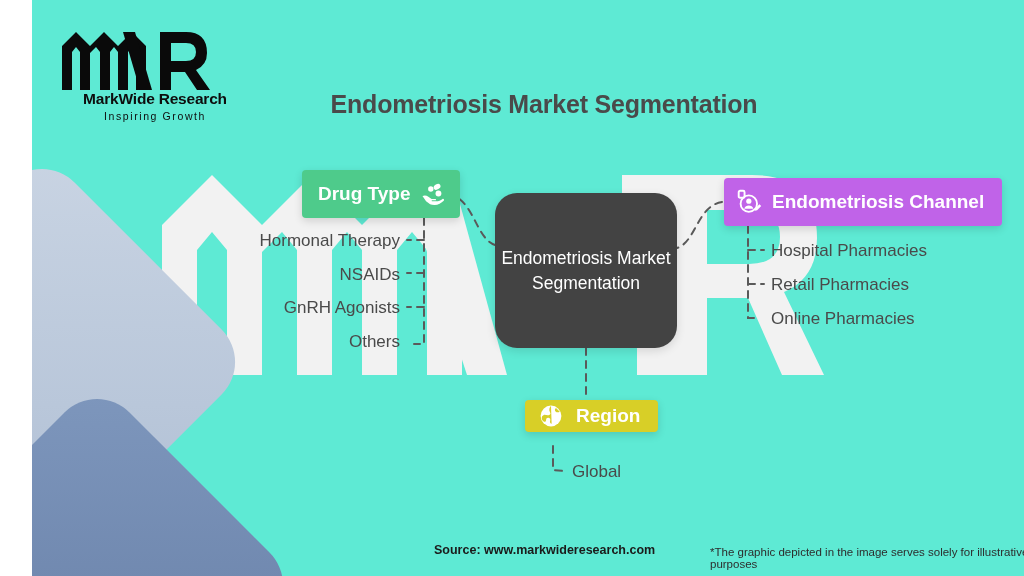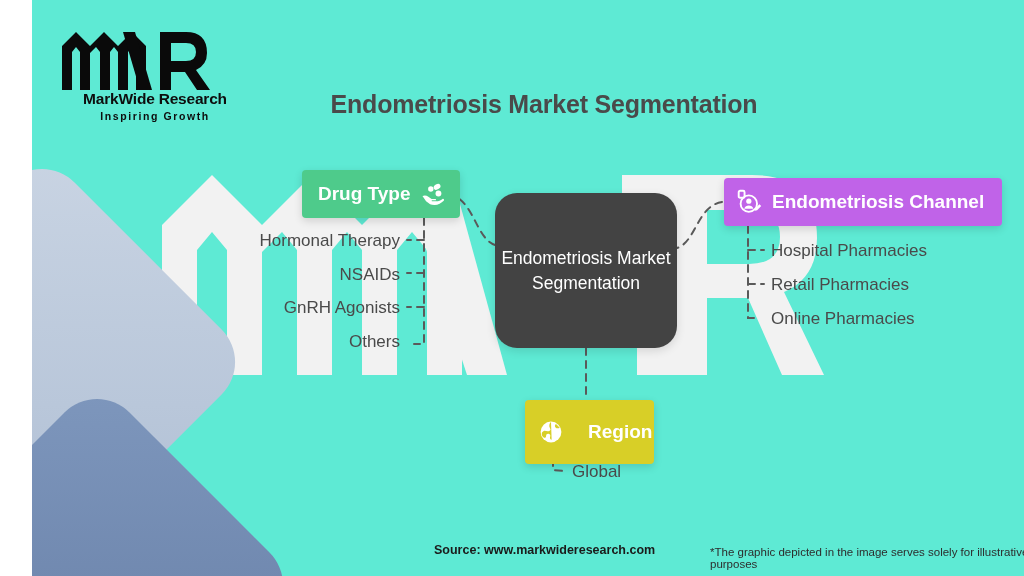--- a/index.html
+++ b/index.html
@@ -65,21 +65,21 @@
   .logo-mark { display: block; }
   .logo-name {
     font-size: 15.5px;
     font-weight: bold;
     letter-spacing: -0.2px;
     color: #0d0d0d;
     margin-top: -2px;
   }
   .logo-tag {
     font-size: 10.5px;
-    font-weight: bold;
+    font-weight: normal;
     letter-spacing: 1.6px;
     color: #0d0d0d;
     margin-top: 2px;
   }
 
   
   .title {
     position: absolute;
     left: 0;
     top: 90px;
@@ -140,24 +140,24 @@
     left: 692px;
     top: 178px;
     height: 48px;
     padding: 0 18px 0 12px;
     background: #c063e8;
     gap: 9px;
   }
   .badge-region {
     left: 493px;
     top: 400px;
-    height: 64px;
-    padding: 0 2px 0 13px;
+    height: 32px;
+    padding: 0 18px 0 13px;
     background: #d8cf27;
-    gap: 24px;
+    gap: 12px;
   }
   .badge-icon {
     display: inline-flex;
     align-items: center;
     justify-content: center;
     flex: 0 0 auto;
   }
 
   .leaf {
     position: absolute;

